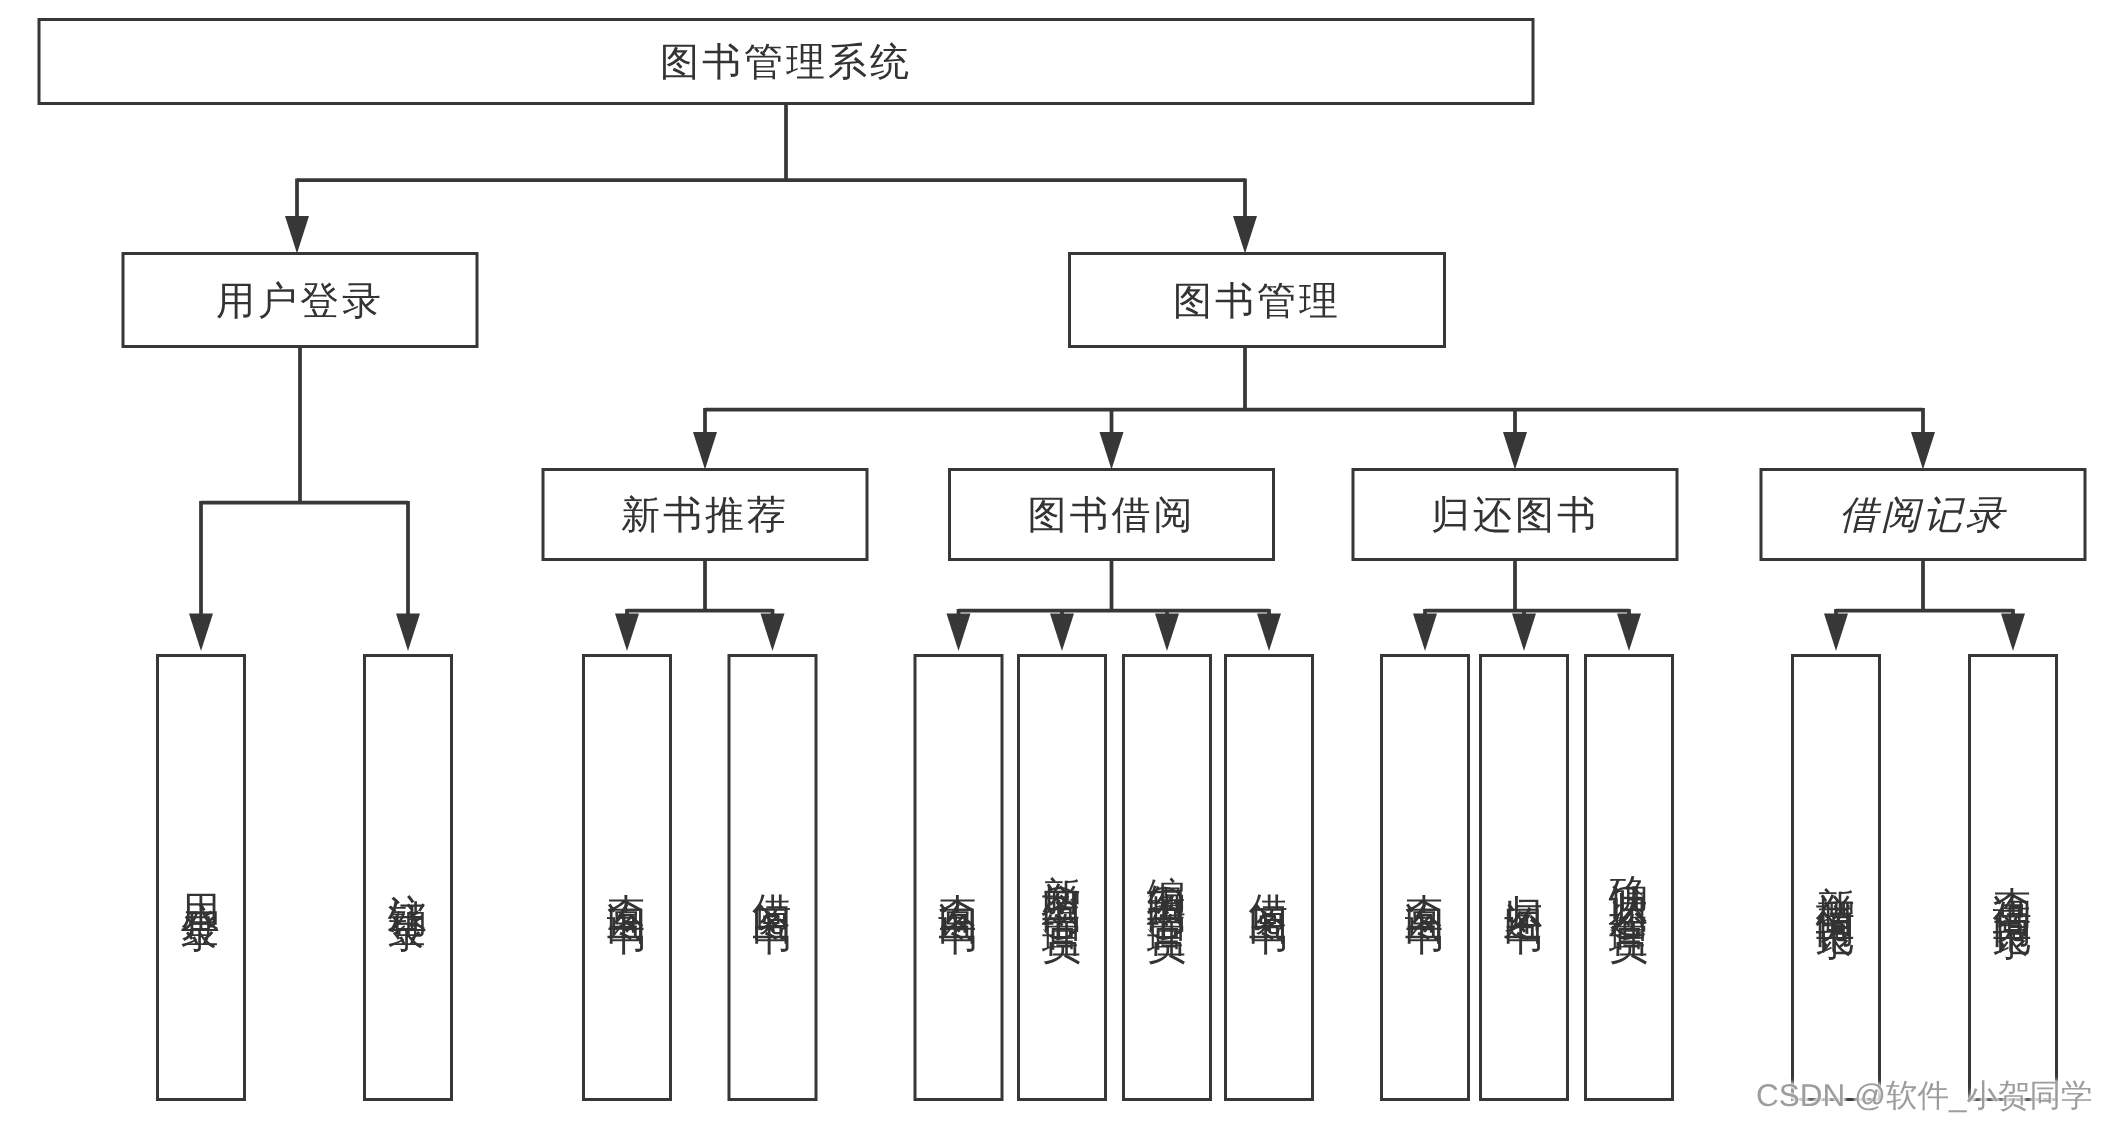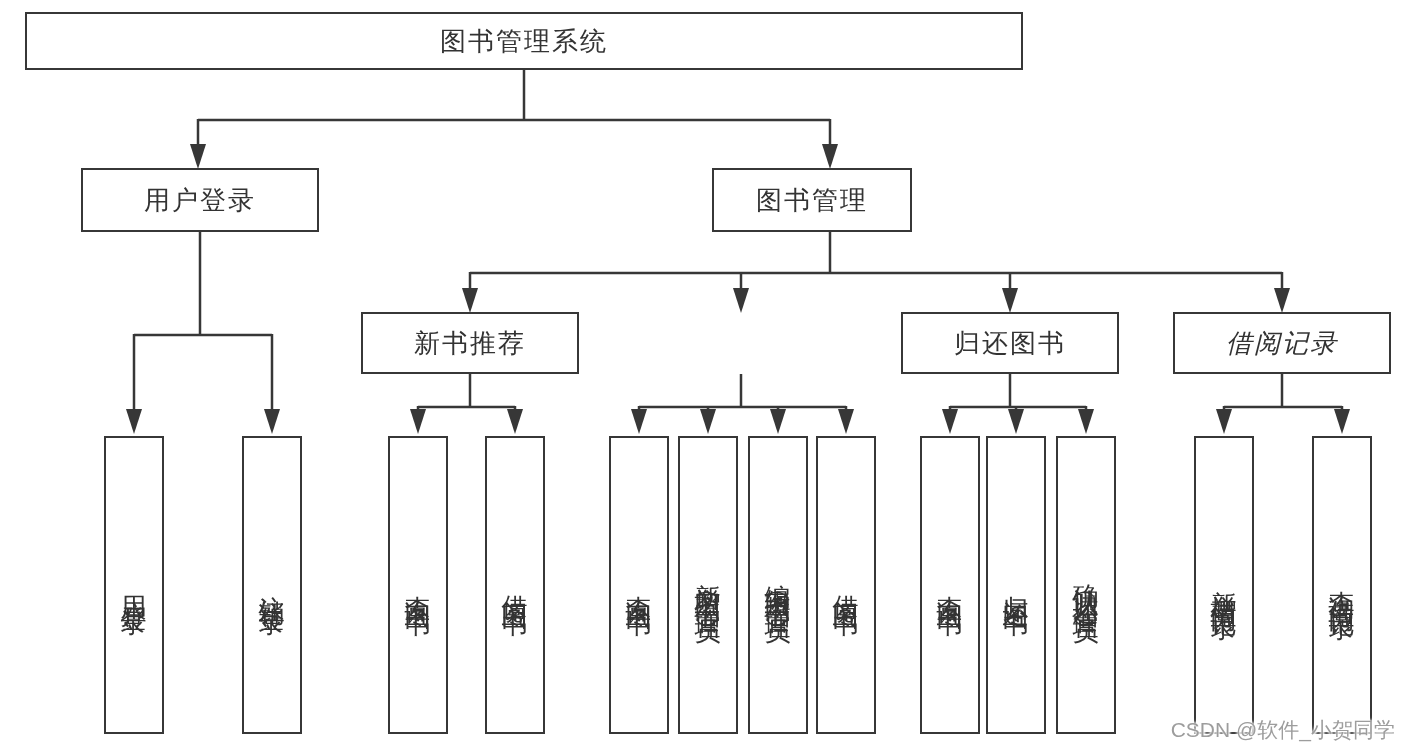--- a/index.html
+++ b/index.html
@@ -101,26 +101,29 @@
     </g>
   </svg>
 
   <div class="box" style="left:25px;top:12px;width:998px;height:58px;">
     <span class="hlbl">图书管理系统</span>
   </div>
 
   <div class="box l2" style="left:81px;width:238px;">
     <span class="hlbl">用户登录</span>
   </div>
-  <div class="box l2" style="left:712px;width:200px;">
+  <div class="box l2" style="left:712px;width:252px;">
     <span class="hlbl">图书管理</span>
   </div>
 
   <div class="box l3" style="left:361px;text-align:center;">
     <span class="hlbl">新书推荐</span>
+  </div>
+  <div class="box l3" style="left:632px;">
+    <span class="hlbl">图书借阅</span>
   </div>
   <div class="box l3" style="left:901px;">
     <span class="hlbl">归还图书</span>
   </div>
   <div class="box l3" style="left:1173px;font-style:italic;">
     <span class="hlbl">借阅记录</span>
   </div>
 
   <div class="box v" style="left:104px;">
     <span class="vlbl">用户登录</span>

